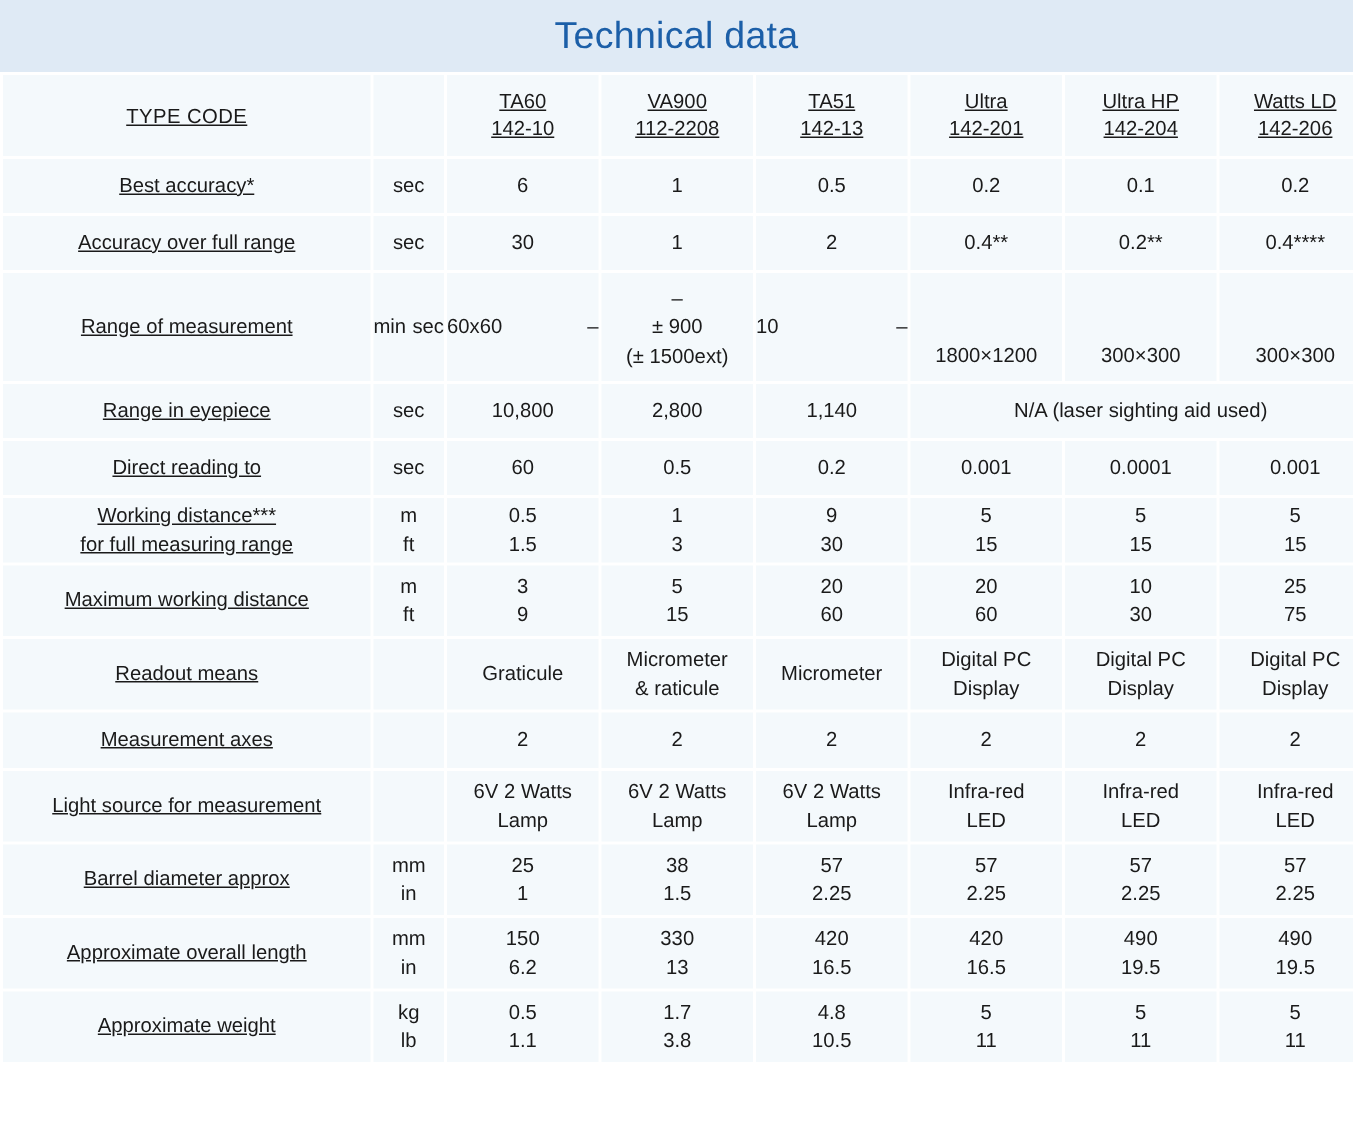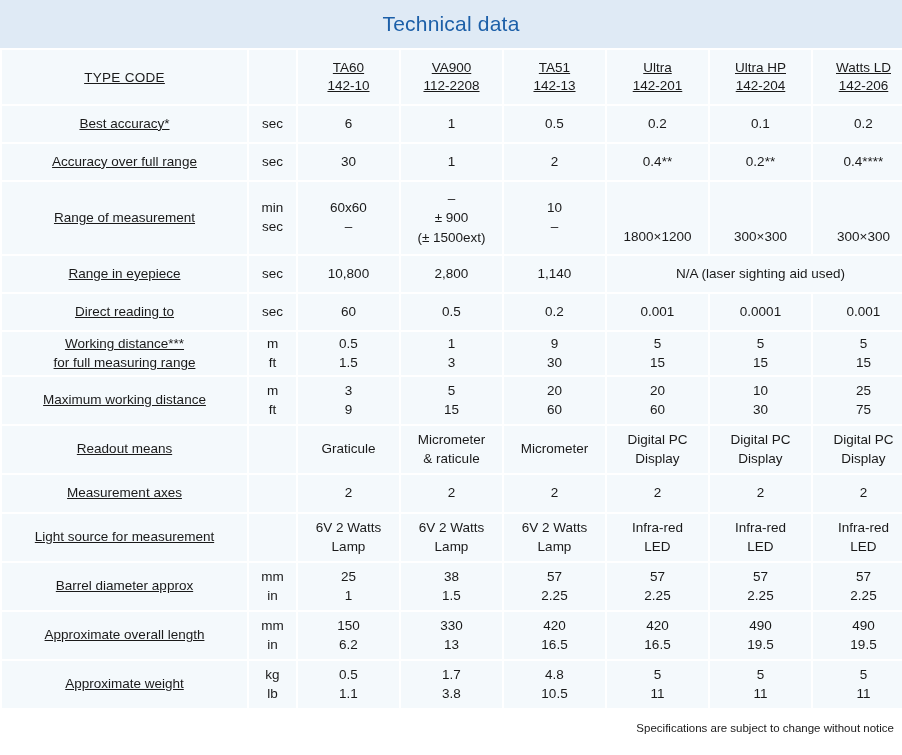--- a/index.html
+++ b/index.html
@@ -24,21 +24,21 @@
 
   
   .title-band {
     height: 48px;
     background: #dfeaf5;
     display: flex;
     align-items: center;
     justify-content: center;
   }
   .title-band .title-text {
-    font-size: 21px;
+    font-size: 25px;
     color: #1c5fa8;
     letter-spacing: 0.2px;
     font-weight: 400;
   }
 
   
   table.spec {
     width: 902px;
     border-collapse: separate;
     border-spacing: 2px 2px;
@@ -95,21 +95,21 @@
     line-height: 1.38;
     color: #1a1a1a;
   }
   td.val-cell {
     font-size: 13.5px;
     line-height: 1.38;
   }
   .two-line { line-height: 1.5; }
   .stack-wide {
     display: flex;
-    flex-direction: column;
+    flex-direction: row;
     justify-content: space-between;
     align-items: center;
     height: 100%;
     padding: 7px 0;
   }
 
   
   .footer-note {
     width: 902px;
     text-align: right;
@@ -473,15 +473,14 @@
         <div><span>11</span></div>
       </td>
       <td class="val-cell two-line">
         <div><span>5</span></div>
         <div><span>11</span></div>
       </td>
     </tr>
   </tbody>
     </table>
 
-  <div class="footer-note">Specifications are subject to change without notice</div>
 
 </div>
 
 </body></html>

